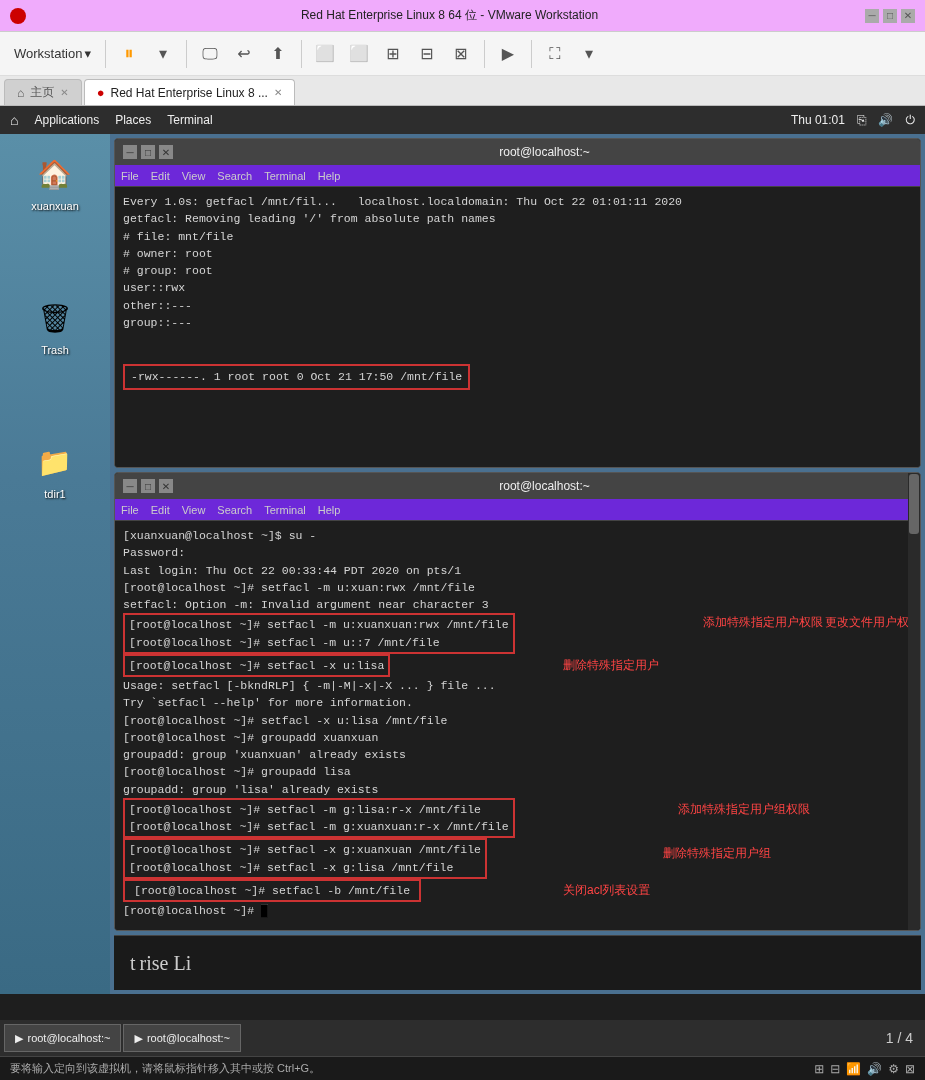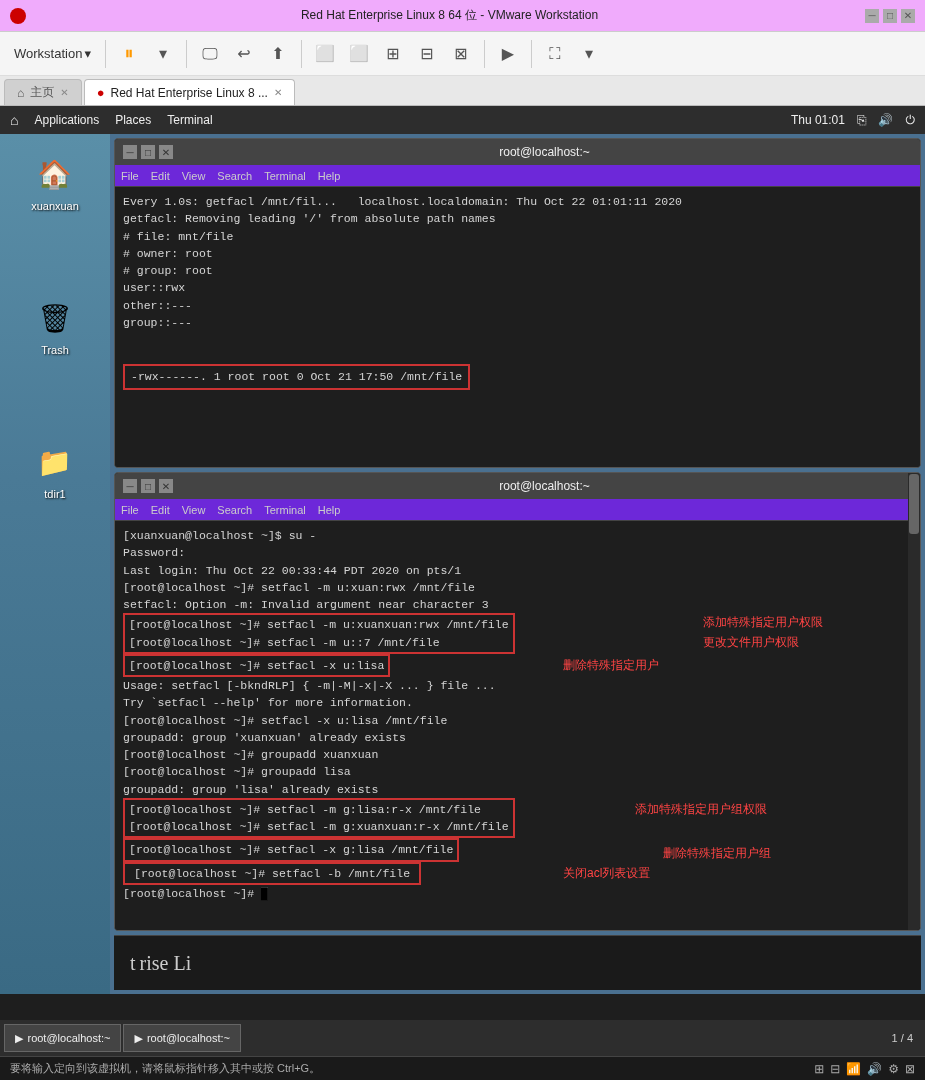--- a/index.html
+++ b/index.html
@@ -392,50 +392,51 @@
         <pre>Password:</pre>
         <pre>Last login: Thu Oct 22 00:33:44 PDT 2020 on pts/1</pre>
         <pre>[root@localhost ~]# setfacl -m u:xuan:rwx /mnt/file</pre>
         <pre>setfacl: Option -m: Invalid argument near character 3</pre>
 
         <div style="position:relative;">
           <div style="border: 2px solid #cc3333; display:inline-block; padding:1px 4px;">
             <pre>[root@localhost ~]# setfacl -m u:xuanxuan:rwx /mnt/file</pre>
             <pre>[root@localhost ~]# setfacl -m u::7 /mnt/file</pre>
           </div>
-          <div style="position:absolute; left:580px; top:0; display:flex; flex-direction:column; gap:2px;">
+          <div style="position:absolute; left:580px; top:0; display:flex; gap:2px;">
             <span style="color:#ff4444; font-family:'Microsoft YaHei',sans-serif; font-size:12px; white-space:nowrap;">添加特殊指定用户权限</span>
             <span style="color:#ff4444; font-family:'Microsoft YaHei',sans-serif; font-size:12px; white-space:nowrap;">更改文件用户权限</span>
           </div>
         </div>
 
         <div style="position:relative;">
           <div style="border: 2px solid #cc3333; display:inline-block; padding:1px 4px;">
             <pre>[root@localhost ~]# setfacl -x u:lisa</pre>
           </div>
           <span style="position:absolute; left:440px; top:2px; color:#ff4444; font-family:'Microsoft YaHei',sans-serif; font-size:12px; white-space:nowrap;">删除特殊指定用户</span>
         </div>
         <pre>Usage: setfacl [-bkndRLP] { -m|-M|-x|-X ... } file ...</pre>
         <pre>Try `setfacl --help' for more information.</pre>
         <pre>[root@localhost ~]# setfacl -x u:lisa /mnt/file</pre>
+        <pre>[root@localhost ~]# groupadd xuanxuan</pre>
         <pre>groupadd: group 'xuanxuan' already exists</pre>
-        <pre>[root@localhost ~]# groupadd xuanxuan</pre>
         <pre>[root@localhost ~]# groupadd lisa</pre>
         <pre>groupadd: group 'lisa' already exists</pre>
 
         <div style="position:relative;">
           <div style="border: 2px solid #cc3333; display:inline-block; padding:1px 4px;">
             <pre>[root@localhost ~]# setfacl -m g:lisa:r-x /mnt/file</pre>
             <pre>[root@localhost ~]# setfacl -m g:xuanxuan:r-x /mnt/file</pre>
           </div>
-          <span style="position:absolute; left:512px; top:2px; color:#ff4444; font-family:'Microsoft YaHei',sans-serif; font-size:12px; white-space:nowrap;">添加特殊指定用户组权限</span>
+          <span style="position:absolute; left:555px; top:2px; color:#ff4444; font-family:'Microsoft YaHei',sans-serif; font-size:12px; white-space:nowrap;">添加特殊指定用户组权限</span>
         </div>
 
         <div style="position:relative;">
           <div style="border: 2px solid #cc3333; display:inline-block; padding:1px 4px;">
+            <pre>[root@localhost ~]# setfacl -x g:xuanxuan /mnt/file</pre>
             <pre>[root@localhost ~]# setfacl -x g:lisa /mnt/file</pre>
           </div>
           <span style="position:absolute; left:540px; top:6px; color:#ff4444; font-family:'Microsoft YaHei',sans-serif; font-size:12px; white-space:nowrap;">删除特殊指定用户组</span>
         </div>
 
         <div style="position:relative;">
           <div style="border: 2px solid #cc3333; display:inline-block; padding:1px 9px;">
             <pre>[root@localhost ~]# setfacl -b /mnt/file</pre>
           </div>
           <span style="position:absolute; left:440px; top:2px; color:#ff4444; font-family:'Microsoft YaHei',sans-serif; font-size:12px; white-space:nowrap;">关闭acl列表设置</span>
@@ -459,21 +460,21 @@
 
 <div style="height:36px; background:#2d2d2d; display:flex; align-items:center; padding:0 4px; gap:2px; position:absolute; bottom:24px; left:0; right:0;">
   <div class="taskbar-item">
     <span>▶</span>
     <span>root@localhost:~</span>
   </div>
   <div class="taskbar-item">
     <span>▶</span>
     <span>root@localhost:~</span>
   </div>
-  <div style="margin-left:auto; color:#ccc; font-size:11px; padding-right:8px;">1 / 4</div>
+  <div style="margin-left:auto; color:#ccc; font-size:14px; padding-right:8px;">1 / 4</div>
 </div>
 
 <div class="status-bar">
   <span class="status-text">要将输入定向到该虚拟机，请将鼠标指针移入其中或按 Ctrl+G。</span>
   <div class="status-icons">
     <span class="status-icon-item">⊞</span>
     <span class="status-icon-item">⊟</span>
     <span class="status-icon-item">📶</span>
     <span class="status-icon-item">🔊</span>
     <span class="status-icon-item">⚙</span>

